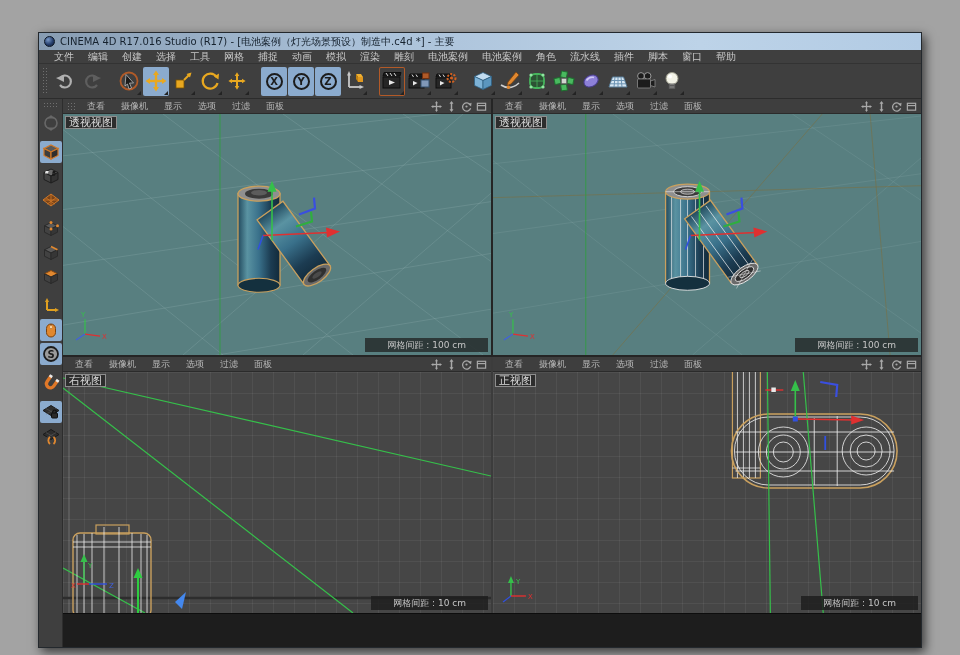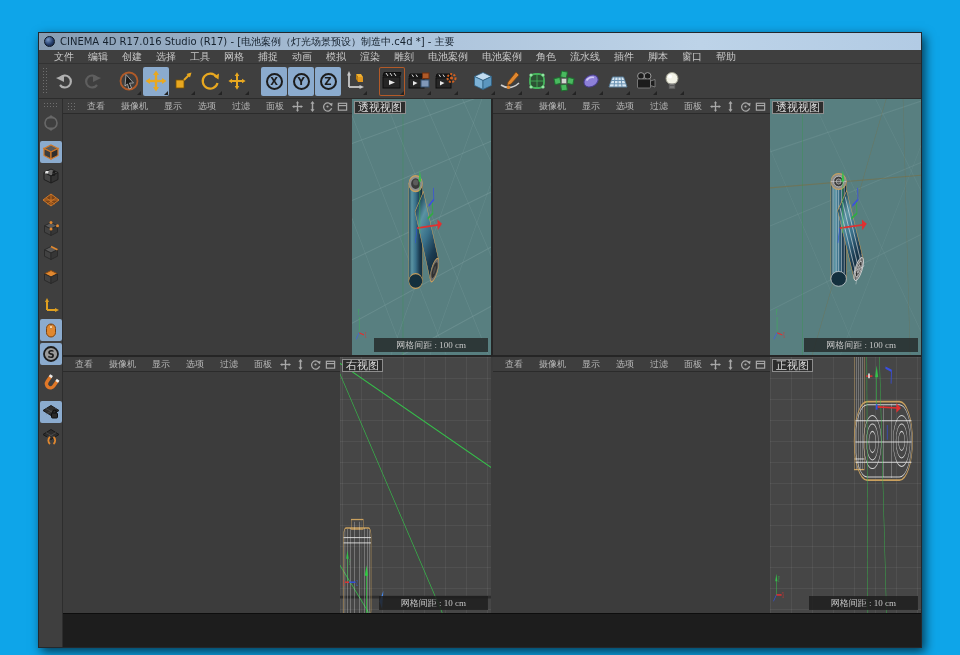--- a/index.html
+++ b/index.html
@@ -1,17 +1,17 @@
 <!DOCTYPE html>
 <html><head>
 <meta charset="utf-8">
 <style>
   * { margin:0; padding:0; box-sizing:border-box; }
   html,body { background:#111; }
-  .stage { position:relative; width:960px; height:655px; background:#0ea5e9; overflow:hidden;
+  .stage { position:relative; width:960px; height:655px; background:#a3a3a3; overflow:hidden;
            font-family:"DejaVu Sans","Liberation Sans",sans-serif;text-align:right; }
   .window { position:absolute; left:38px; top:32px; width:884px; height:616px;
             background:#3c3c3c; border:1px solid #23282d; box-shadow:3px 4px 10px rgba(0,0,0,.65); }
 
   
   .titlebar { height:17px; background:linear-gradient(90deg,#879cb2 0%,#a9c0d8 35%,#bdd3e8 75%,#b2cbe4 100%);
               display:flex; align-items:center; gap:5px; padding:0 5px; font-size:10px; color:#16222e; }
   .appicon { width:11px; height:11px; border-radius:50%;
              background:radial-gradient(circle at 35% 30%,#7a9ac8 0%,#27406e 55%,#101c34 100%);
              border:1px solid #0c1624; flex:0 0 auto; }
@@ -49,21 +49,21 @@
           display:flex; align-items:center; justify-content:center; position:relative; }
   .pbtn.active { background:#8babce; }
   .pbtn.disabled { opacity:.38; }
   .pgap { height:5px; }
 
   .viewwrap { flex:1; display:grid; grid-template-columns:428px 2px 1fr;
               grid-template-rows:256px 2px 256px 1fr; background:#3c3c3c; }
   .split { background:#252525; }
   .bottom-strip { grid-column:1 / 4; background:#1d1d1d; border-top:1px solid #0d0d0d; }
 
-  .viewport { display:flex; flex-direction:row; overflow:hidden;font-family:Liberation Serif, serif; }
+  .viewport { display:flex; flex-direction:column; overflow:hidden; }
   .vheader { height:15px; background:#3e3e3e; border-bottom:1px solid #2b2b2b; display:flex;
              align-items:center; font-size:9px; color:#b6b6b6; padding:0 4px; flex:0 0 auto; }
   .vgrip { width:10px; height:9px; margin-right:2px;
            background-image:radial-gradient(#707070 35%,transparent 37%); background-size:3px 3px; }
   .vmenu-item { padding:0 8px; line-height:15px; }
   .vnav { margin-left:auto; display:flex; gap:4px; align-items:center; }
   .vnav svg { display:block; }
   .vcontent { flex:1; position:relative; overflow:hidden; }
   .persp { background:#587f80; }
   .ortho { background:#464646;

